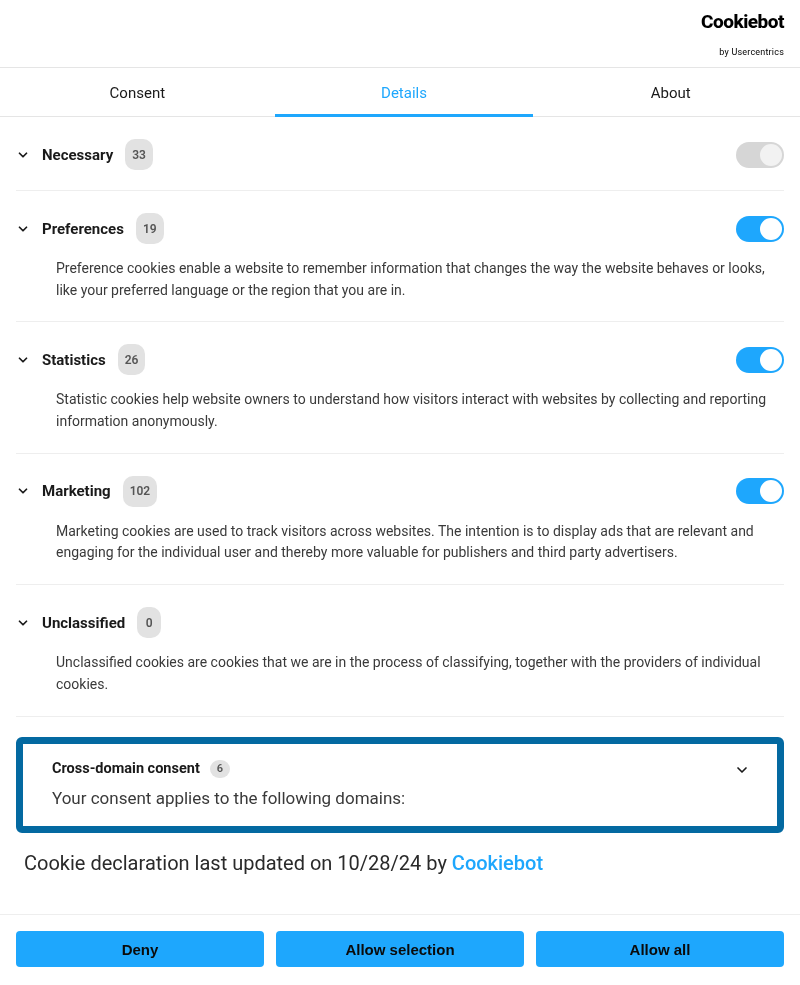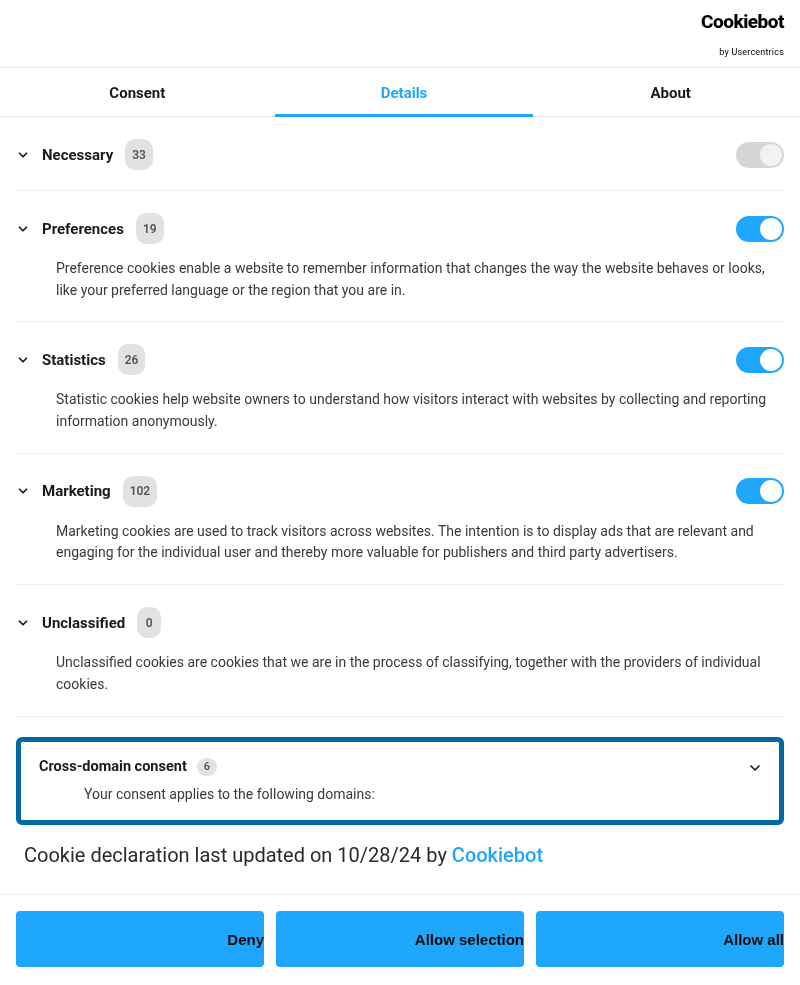--- a/index.html
+++ b/index.html
@@ -36,21 +36,21 @@
   }
   .tabs {
     display: flex;
     border-bottom: 1px solid #e5e5e5;
   }
   .tab {
     flex: 1;
     text-align: center;
     padding: 16px 0 14px;
     font-size: 15px;
-    font-weight: 700;
+    font-weight: 400;
     color: #1a1a1a;
     cursor: pointer;
     position: relative;
     margin-left: 8px;
   }
   .tab.active {
     color: #1ea7fd;
   }
   .tab.active::after {
     content: "";
@@ -123,45 +123,44 @@
   .toggle.disabled::after { right: 2px; background:#f2f2f2;}
   .cat-desc {
     margin-top: 14px;
     margin-left: 40px;
     font-size: 14px;
     line-height: 1.55;
     color: #3a3a3a;
   }
   .cross-domain {
     margin: 20px 0 0 0;
-    border: 5px solid #0369a1;
+    border: 7px solid #0369a1;
     border-radius: 6px;
-    padding: 16px 18px 18px;
+    padding: 16px 29px 18px;
   }
   .cd-head {
     display: flex;
     align-items: center;
     gap: 10px;
     cursor: pointer;
   }
   .cd-title {
     font-size: 14.5px;
     font-weight: 700;
   }
   .cd-head .count-badge {
     min-width: 20px;
     height: 18px;
     font-size: 11px;
     padding: 0 6px;
   }
   .cd-desc {
     margin-top: 10px;
-    font-size: 14px;
+    font-size: 17px;
     color: #3a3a3a;
-    margin-left: 45px;
   }
   .declaration {
     margin: 18px 0 0 8px;
     font-size: 20px;
     color: #2a2a2a;
   }
   .declaration a {
     color: #1ea7fd;
     text-decoration: none;
     font-weight: 500;
@@ -171,29 +170,28 @@
     left: 0; right: 0; bottom: 0;
     width: 800px;
     padding: 16px 16px 18px;
     display: flex;
     gap: 12px;
     background: #fff;
     border-top: 1px solid #eee;
   }
   .btn {
     flex: 1;
-    height: 56px;
+    height: 36px;
     border: none;
     border-radius: 4px;
     background: #1ea7fd;
     color: #0b0b0b;
     font-size: 15px;
     font-weight: 700;
     cursor: pointer;
-    text-align: right;
   }
 </style>
 </head>
 <body>
 
 <div class="header">
   <div class="logo">
     <div class="logo-main">Cookiebot</div>
     <div class="logo-sub">by Usercentrics</div>
   </div>

